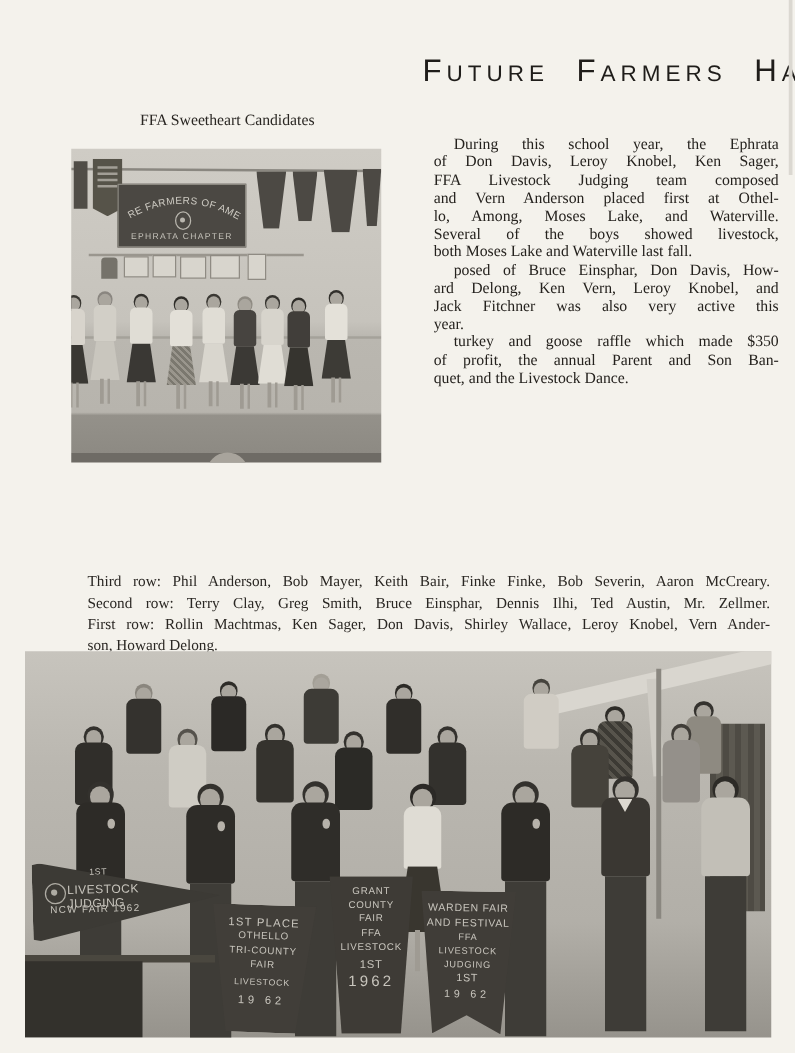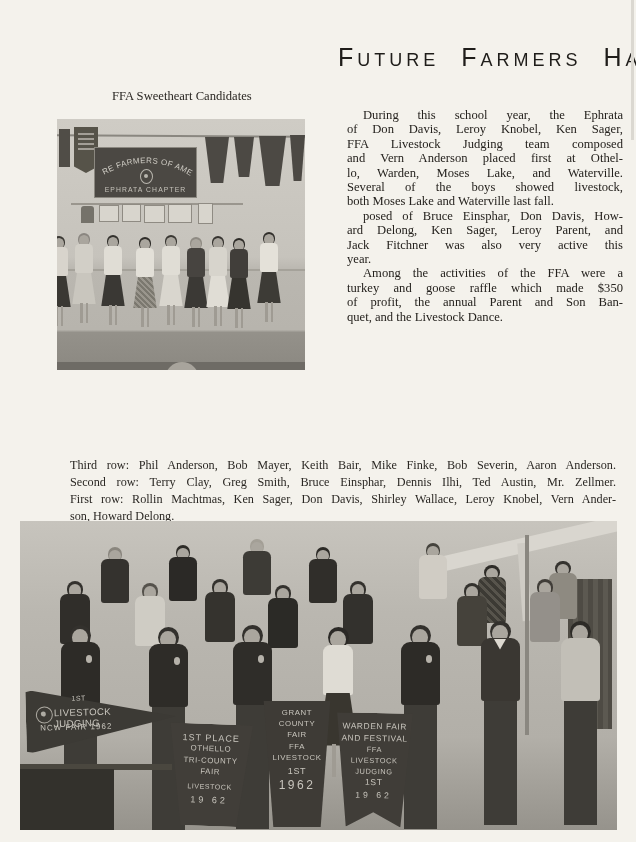--- a/index.html
+++ b/index.html
@@ -193,40 +193,39 @@
       <div style="position: absolute; left: 208.4px; top: 183.2px; width: 2.34px; height: 19.8px; background: rgb(159, 155, 147);"></div>
       <div style="position: absolute; left: 213.62px; top: 183.2px; width: 2.34px; height: 19.8px; background: rgb(159, 155, 147);"></div>
     </div>
 
   <div class="article">
     <div class="para">
         <div class="ln">During this school year, the Ephrata</div>
         <div class="ln">of Don Davis, Leroy Knobel, Ken Sager,</div>
         <div class="ln">FFA Livestock Judging team composed</div>
         <div class="ln">and Vern Anderson placed first at Othel-</div>
-        <div class="ln">lo, Warden, Moses Lake, and Waterville.</div>
+        <div class="ln">lo, Among, Moses Lake, and Waterville.</div>
         <div class="ln">Several of the boys showed livestock,</div>
         <div class="ln ln-last">both Moses Lake and Waterville last fall.</div>
       </div>
     <div class="para">
         <div class="ln">posed of Bruce Einsphar, Don Davis, How-</div>
-        <div class="ln">ard Delong, Ken Sager, Leroy Parent, and</div>
+        <div class="ln">ard Delong, Ken Vern, Leroy Knobel, and</div>
         <div class="ln">Jack Fitchner was also very active this</div>
         <div class="ln ln-last">year.</div>
       </div>
     <div class="para">
-        <div class="ln">Among the activities of the FFA were a</div>
         <div class="ln">turkey and goose raffle which made $350</div>
         <div class="ln">of profit, the annual Parent and Son Ban-</div>
         <div class="ln ln-last">quet, and the Livestock Dance.</div>
       </div>
   </div>
 
   <div class="names">
-      <div class="ln">Third row: Phil Anderson, Bob Mayer, Keith Bair, Mike Finke, Bob Severin, Aaron Anderson.</div>
+      <div class="ln">Third row: Phil Anderson, Bob Mayer, Keith Bair, Finke Finke, Bob Severin, Aaron McCreary.</div>
       <div class="ln">Second row: Terry Clay, Greg Smith, Bruce Einsphar, Dennis Ilhi, Ted Austin, Mr. Zellmer.</div>
       <div class="ln">First row: Rollin Machtmas, Ken Sager, Don Davis, Shirley Wallace, Leroy Knobel, Vern Ander-</div>
       <div class="ln ln-last">son, Howard Delong.</div>
     </div>
 
   <div class="photo" id="photoB">
     <div class="abs beam"></div>
     <div class="abs post"></div>
     <div class="abs frameLine"></div>
     <div class="abs curtain"></div>

